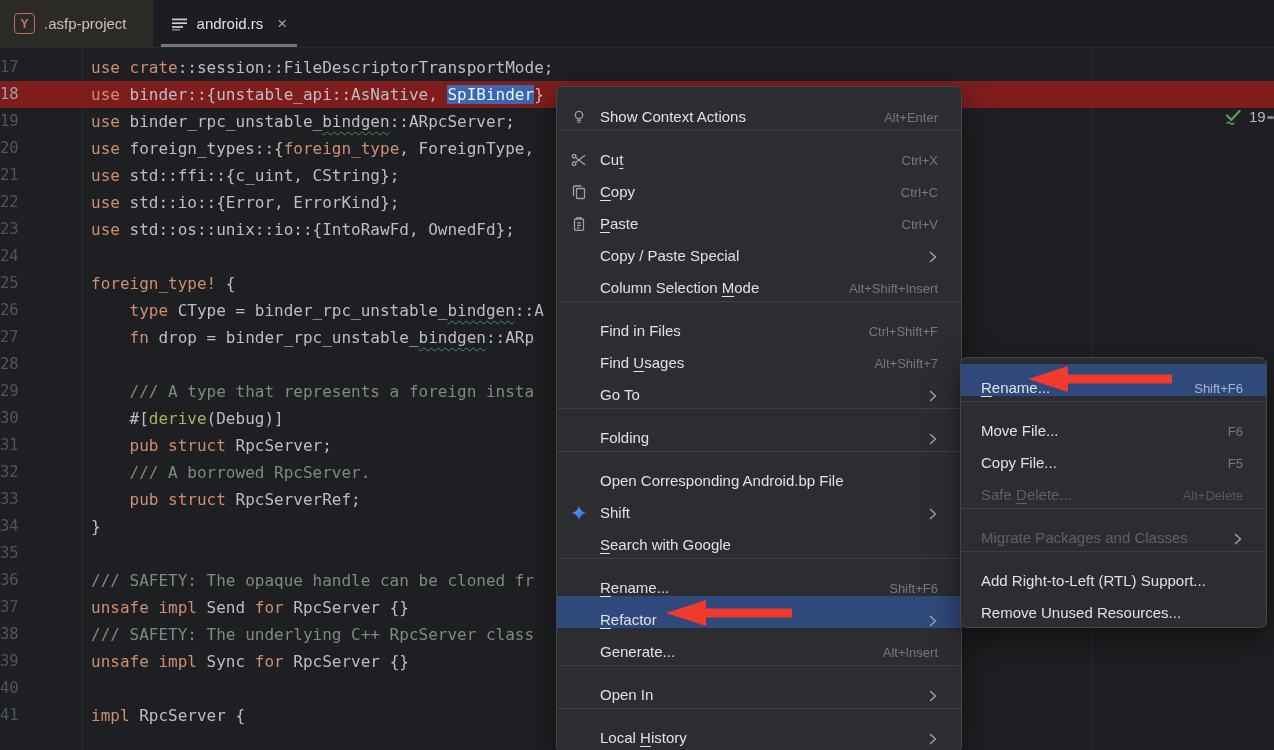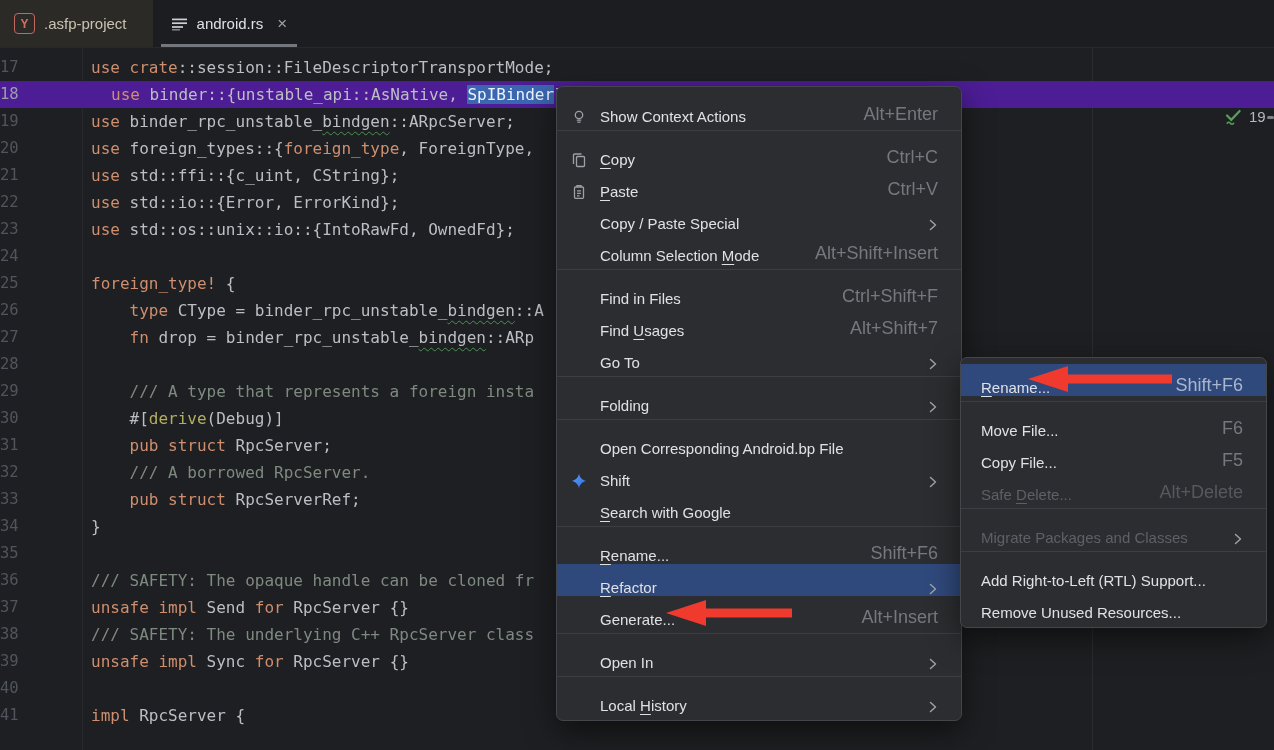--- a/index.html
+++ b/index.html
@@ -18,21 +18,21 @@
   .closex{color:#9da0a6;font-size:17px;margin-left:5px;line-height:1;}
 
   
   .editor{position:absolute;top:47px;left:0;right:0;bottom:0;}
   .vguide{position:absolute;top:0;bottom:0;width:1px;background:#2a2c30;}
   .gutter-sep{left:82px;background:#27292d;}
   .margin-guide{left:1092px;}
   .code{position:absolute;top:7px;left:0;right:0;font-family:"DejaVu Sans Mono",monospace;
         font-size:16px;line-height:27px;white-space:pre;}
   .cl{display:flex;height:27px;}
-  .cl.cur{background:#4c1d95;gap:20px;}
+  .cl.cur{background:#7f1d1d;}
   .ln{width:33px;text-align:left;color:#50555d;flex:none;font-size:15.5px;}
   .cl.cur .ln{color:#9ba0a8;}
   .lt{margin-left:58px;}
   .c-kw{color:#cf8e6d;}
   .c-id{color:#bcbec4;}
   .c-doc{color:#7e8a80;}
   .c-attr{color:#b3ae60;}
   .c-warn{color:#bcbec4;text-decoration:underline;text-decoration-style:wavy;
           text-decoration-color:#4c9154;text-decoration-thickness:1px;text-underline-offset:4px;}
   .c-sel{background:#3a67b0;color:#edf3fc;}
@@ -44,21 +44,21 @@
 
   
   .menu{position:absolute;background:#2b2d30;border:1px solid #43464b;border-radius:7px;
         box-shadow:0 10px 30px rgba(0,0,0,.5);padding:6px 0;z-index:5;box-sizing:border-box;}
   #context-menu{left:556px;top:86px;width:406px;}
   #submenu{left:960px;top:357px;width:307px;}
   .mi{display:flex;align-items:flex-end;height:32px;font-size:15px;color:#dfe1e5;padding-right:23px;}
   #context-menu .mi .ic{width:43px;flex:none;display:flex;justify-content:center;align-items:center;}
   #submenu .mi{padding-left:20px;}
   .mi .lb{flex:1;white-space:nowrap;}
-  .mi .sc{color:#75787e;font-size:18px;margin-left:20px;white-space:nowrap;}
+  .mi .sc{color:#75787e;font-size:13px;margin-left:20px;white-space:nowrap;}
   .mi .chev{display:flex;align-items:center;margin-left:12px;}
   .mi.sel{background:#30497c;}
   .mi.sel .sc{color:#a9b6cf;}
   .mi.dis{color:#5d6066;}
   .mi.dis .sc{color:#55585e;}
   .sep{height:1px;background:#3c3e43;margin:5px 0;}
   .mi u{text-decoration-thickness:1px;text-underline-offset:2.5px;}
 
   
   .arrow{position:absolute;z-index:10;pointer-events:none;}
@@ -115,20 +115,31 @@
             <circle cx="8" cy="6" r="3.7"></circle>
             <path d="M6.3 11.2h3.4 M6.9 13.2h2.2"></path>
           </svg>
         </span>
         <span class="lb">Show Context Actions</span>
         <span class="sc">Alt+Enter</span>
       </div>
       <div class="sep"></div>
       <div class="mi">
         <span class="ic">
+          <svg width="16" height="16" viewBox="0 0 16 16" fill="none" stroke="#9da0a6" stroke-width="1.3" stroke-linecap="round">
+            <circle cx="3.1" cy="4.3" r="1.8"></circle>
+            <circle cx="3.1" cy="11.7" r="1.8"></circle>
+            <path d="M4.7 5.4 L13.6 12.6 M4.7 10.6 L13.6 3.4"></path>
+          </svg>
+        </span>
+        <span class="lb">Cu<u>t</u></span>
+        <span class="sc">Ctrl+X</span>
+      </div>
+      <div class="mi">
+        <span class="ic">
           <svg width="16" height="16" viewBox="0 0 16 16" fill="none" stroke="#9da0a6" stroke-width="1.3">
             <rect x="5.5" y="4.5" width="8" height="10" rx="1"></rect>
             <path d="M10.5 2 h-7 a1 1 0 0 0 -1 1 v9"></path>
           </svg>
         </span>
         <span class="lb"><u>C</u>opy</span>
         <span class="sc">Ctrl+C</span>
       </div>
       <div class="mi">
         <span class="ic">

